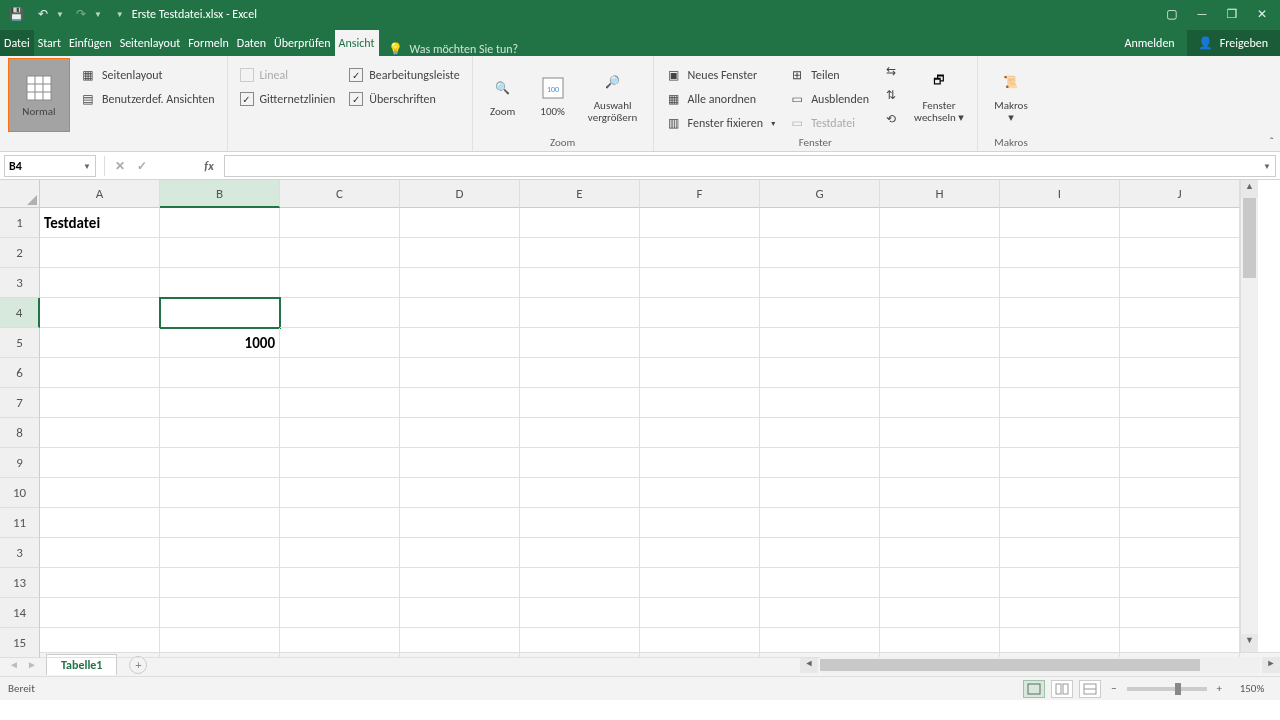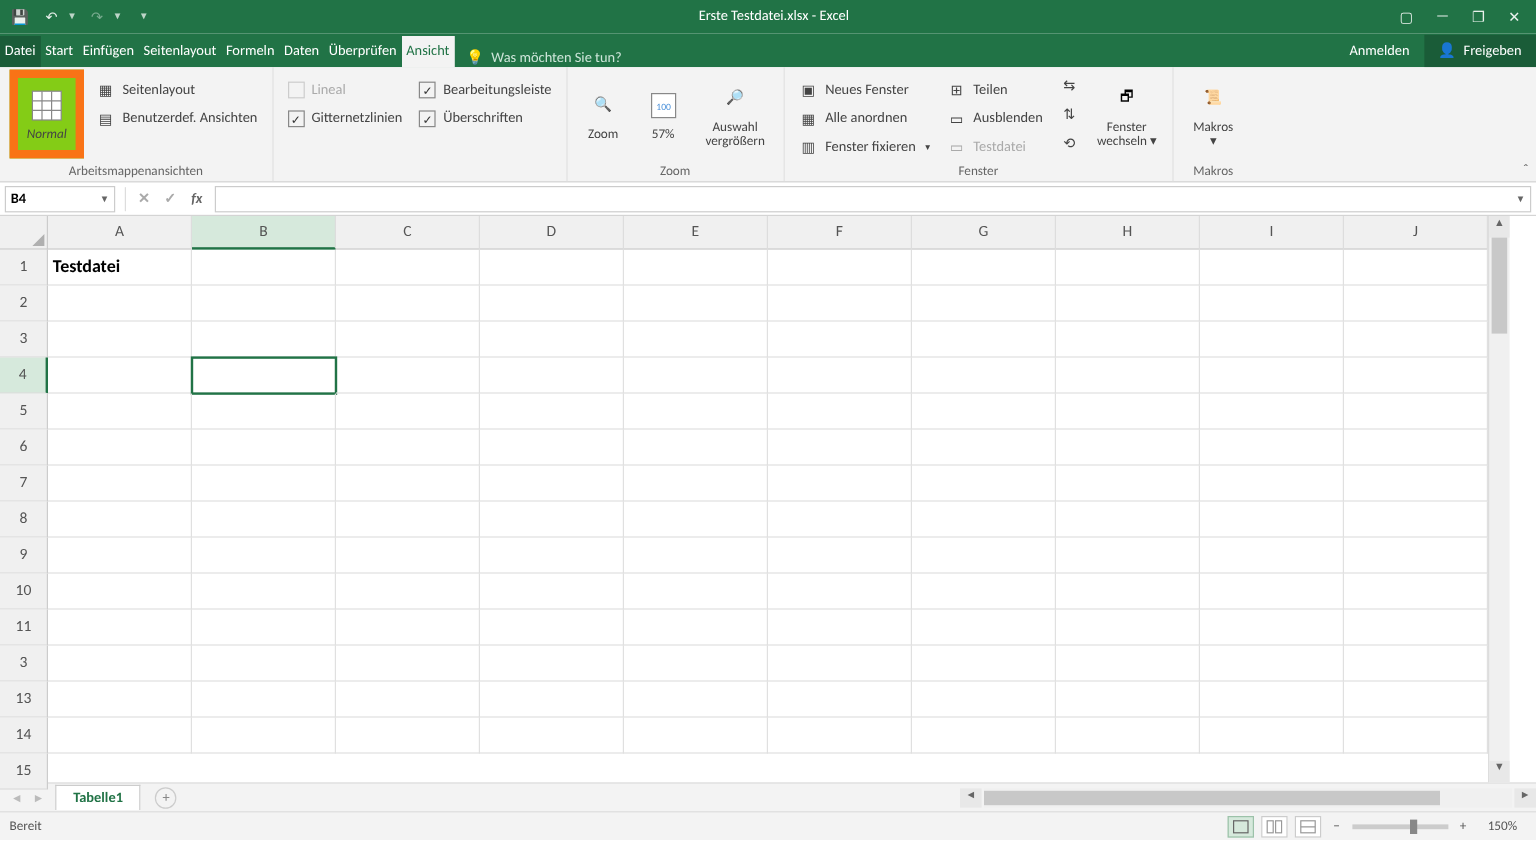--- a/index.html
+++ b/index.html
@@ -3,58 +3,58 @@
 <meta charset="utf-8">
 <style>
 * { margin:0; padding:0; box-sizing:border-box; font-family:"Segoe UI",Calibri,Arial,sans-serif; }
 body { width:1280px; height:720px; background:#fff; overflow:hidden; font-size:12px; }
 
 
 .titlebar { height:28px; background:#217346; display:flex; align-items:center; color:#fff; }
 .qat { display:flex; align-items:center; gap:8px; padding:0 8px; }
 .qat-item { width:18px; height:18px; display:flex; align-items:center; justify-content:center; cursor:pointer; opacity:.9; }
 .qat-drop { font-size:8px; margin-left:-4px; opacity:.7; }
-.title-center { flex:1; text-align:center; font-size:12px; color:#fff; }
+.title-center { flex:1; font-size:12px; color:#fff; }
 .win-controls { display:flex; gap:2px; padding-right:4px; }
 .win-btn { width:28px; height:22px; display:flex; align-items:center; justify-content:center; opacity:.9; cursor:pointer; }
 
 
 .tabs { height:28px; background:#217346; display:flex; align-items:flex-end; color:#fff; }
 .tab { padding:6px 4px 6px; font-size:12px; cursor:pointer; }
 .tab.file { background:#1a5c38; }
 .tab.active { background:#f3f3f3; color:#217346; }
 .tell-me { display:flex; align-items:center; color:#cde5d9; padding:0 10px; gap:6px; font-size:12px; }
 .tabs-right { margin-left:auto; display:flex; align-items:center; }
 .tab-right { padding:6px 12px; cursor:pointer; }
 .share-btn { background:#1a5c38; display:flex; align-items:center; gap:6px; padding:6px 12px; cursor:pointer; }
 
 
 .ribbon { height:96px; background:#f3f3f3; border-bottom:1px solid #d4d4d4; display:flex; position:relative; }
 .rgroup { border-right:1px solid #e1e1e1; padding:2px 8px 0; display:flex; flex-direction:column; height:100%; }
 .rgroup-body { flex:1; display:flex; align-items:flex-start; gap:6px; }
 .rgroup-label { text-align:center; font-size:11px; color:#666; padding:2px 0; }
 .big-btn { display:flex; flex-direction:column; align-items:center; justify-content:center; width:62px; height:74px; gap:2px; cursor:pointer; padding:2px; }
-.big-btn.active { background:#84cc16; border:7px solid #f97316;font-style:italic; }
+.big-btn.active { background:#a3a3a3; border:1px solid #f97316; }
 .big-icon { width:32px; height:32px; display:flex; align-items:center; justify-content:center; }
 .big-lbl { font-size:11px; text-align:center; line-height:1.1; color:#444; }
 .col-btns { display:flex; flex-direction:column; gap:2px; padding-top:6px; }
 .small-btn { display:flex; align-items:center; gap:6px; font-size:12px; color:#444; padding:2px 4px; cursor:pointer; height:22px; }
 .small-btn.disabled { color:#aaa; }
 .small-icon { width:16px; height:16px; display:flex; align-items:center; justify-content:center; }
 .chk { width:14px; height:14px; border:1px solid #888; display:inline-flex; align-items:center; justify-content:center; font-size:10px; color:#333; }
 .chk.disabled { border-color:#ccc; color:#ccc; }
 .collapse { position:absolute; right:6px; bottom:2px; cursor:pointer; color:#666; }
 
 
 .fbar { height:28px; border-bottom:1px solid #d4d4d4; display:flex; align-items:center; background:#fff;font-weight:bold; }
 .namebox { width:92px; height:22px; border:1px solid #ccc; margin:0 4px; display:flex; align-items:center; padding:0 4px; font-size:12px; }
 .namebox .dd { margin-left:auto; font-size:8px; color:#666; }
 .fbar-sep { width:1px; height:20px; background:#ddd; margin:0 4px; }
 .fbar-btn { width:22px; height:22px; display:flex; align-items:center; justify-content:center; color:#aaa; cursor:pointer; }
-.fx { font-style:italic; color:#666; }
+.fx { font-style:italic; color:#666;margin-left:45px; }
 .finput { flex:1; height:22px; border:1px solid #ccc; margin:0 4px; padding:0 4px; font-size:12px; }
 .finput .dd { float:right; font-size:8px; color:#666; margin-top:5px; }
 
 
 .grid-wrap { position:relative; height:472px; display:flex; }
 .select-all { width:40px; height:28px; border-right:1px solid #ccc; border-bottom:1px solid #ccc; background:#f0f0f0; position:relative; }
 .select-all::after { content:""; position:absolute; right:2px; bottom:2px; width:0; height:0; border-style:solid; border-width:0 0 10px 10px; border-color:transparent transparent #b0b0b0 transparent; }
 .col-headers { display:flex; height:28px; }
 .col-h { width:120px; border-right:1px solid #ddd; border-bottom:1px solid #ccc; background:#f0f0f0; text-align:center; font-size:13px; color:#555; line-height:28px; }
 .col-h.sel { background:#d6e9dc; border-bottom:2px solid #217346; }
@@ -153,21 +153,20 @@
         <div class="small-btn">
             <span class="small-icon">▦</span>
             <span>Seitenlayout</span>
           </div>
         <div class="small-btn">
             <span class="small-icon">▤</span>
             <span>Benutzerdef. Ansichten</span>
           </div>
       </div>
     </div>
-    <div class="rgroup-label">Arbeitsmappenansichten</div>
   </div>
 
   <div class="rgroup">
     <div class="rgroup-body">
       <div class="col-btns">
         <div class="small-btn disabled">
             <span class="chk disabled"></span>
             <span>Lineal</span>
           </div>
         <div class="small-btn">
@@ -194,21 +193,21 @@
         <div class="big-icon">🔍</div>
         <div class="big-lbl">Zoom</div>
       </div>
       <div class="big-btn" style="width:44px">
         <div class="big-icon">
             <svg width="28" height="24">
               <rect x="4" y="2" width="20" height="20" fill="#fff" stroke="#888"></rect>
               <text x="14" y="16" font-size="8" text-anchor="middle" fill="#4a90d9">100</text>
             </svg>
           </div>
-        <div class="big-lbl">57%</div>
+        <div class="big-lbl">100%</div>
       </div>
       <div class="big-btn" style="width:64px">
         <div class="big-icon">🔎</div>
         <div class="big-lbl"><span>Auswahl</span><br><span>vergrößern</span></div>
       </div>
     </div>
     <div class="rgroup-label">Zoom</div>
   </div>
 
   <div class="rgroup">
@@ -364,20 +363,32 @@
             <div class="cell"></div>
             <div class="cell"></div>
             <div class="cell"></div>
             <div class="cell"></div>
             <div class="cell"></div>
             <div class="cell"></div>
             <div class="cell"></div>
           </div>
           <div class="cell-row">
             <div class="cell"></div>
+            <div class="cell r">1000</div>
+            <div class="cell"></div>
+            <div class="cell"></div>
+            <div class="cell"></div>
+            <div class="cell"></div>
+            <div class="cell"></div>
+            <div class="cell"></div>
+            <div class="cell"></div>
+            <div class="cell"></div>
+          </div>
+          <div class="cell-row">
+            <div class="cell"></div>
             <div class="cell"></div>
             <div class="cell"></div>
             <div class="cell"></div>
             <div class="cell"></div>
             <div class="cell"></div>
             <div class="cell"></div>
             <div class="cell"></div>
             <div class="cell"></div>
             <div class="cell"></div>
           </div>

